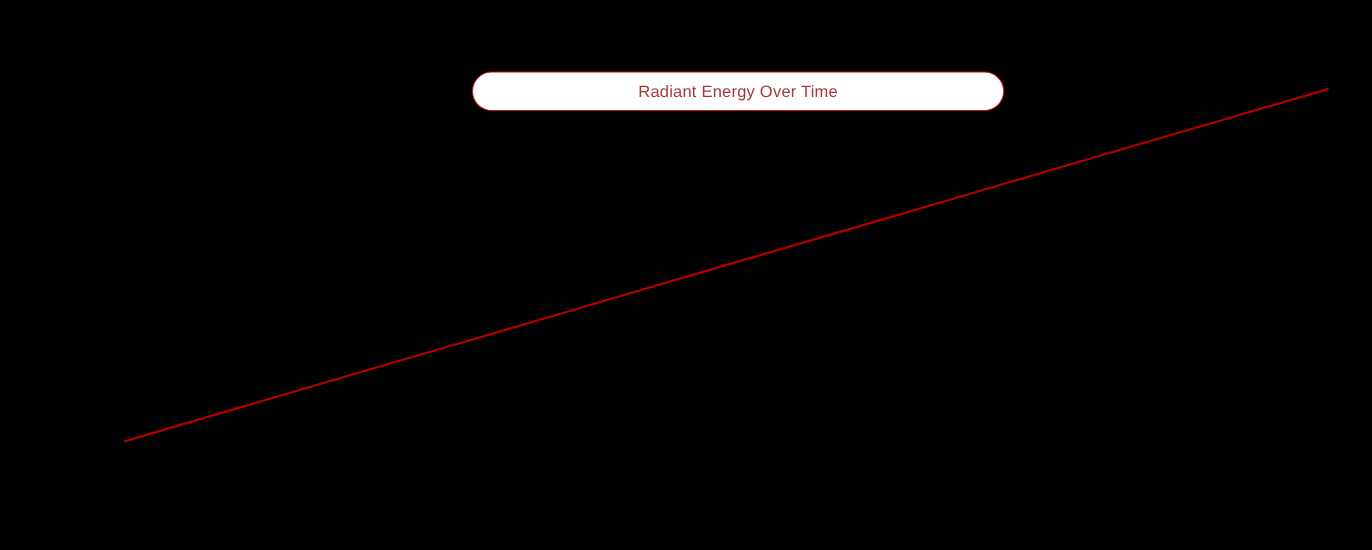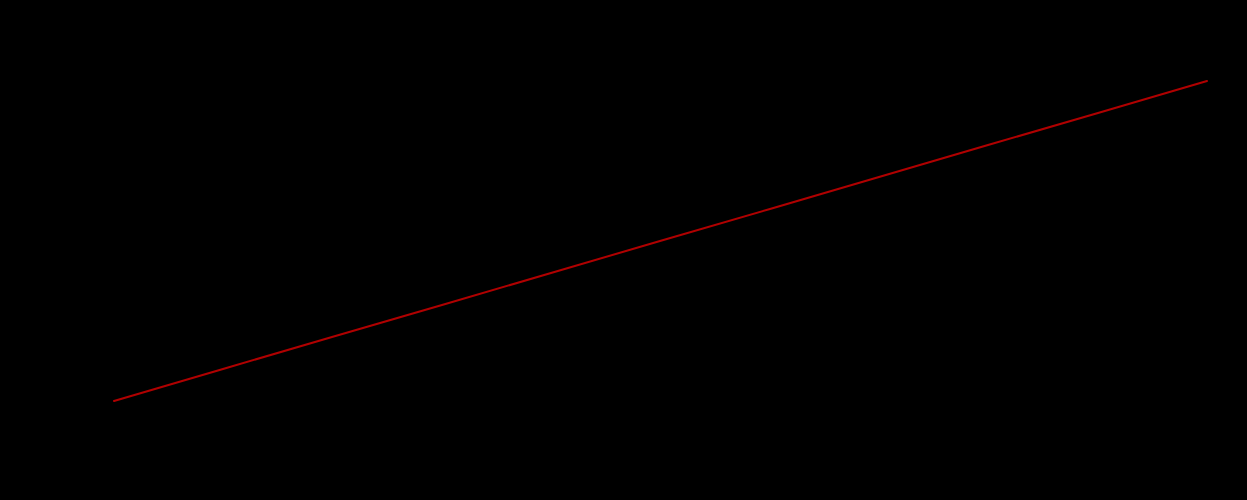--- a/index.html
+++ b/index.html
@@ -52,14 +52,17 @@
 </style>
 </head>
 <body style="background: rgb(0, 0, 0);">
 
 <div class="stage">
 
   <svg class="plot-svg" viewBox="0 0 1247 500" preserveAspectRatio="none">
     <polyline id="series-line" fill="none" stroke="#b00000" stroke-width="2" stroke-linecap="round" stroke-linejoin="round" points="114,401 223,369 332,337 442,305 551,273 660,241 770,209 879,177 988,145 1098,113 1207,81"></polyline>
   </svg>
 
+  <div class="title-banner">
+    <span class="title-text">Radiant Energy Over Time</span>
+  </div>
 
 </div>
 
 </body></html>

